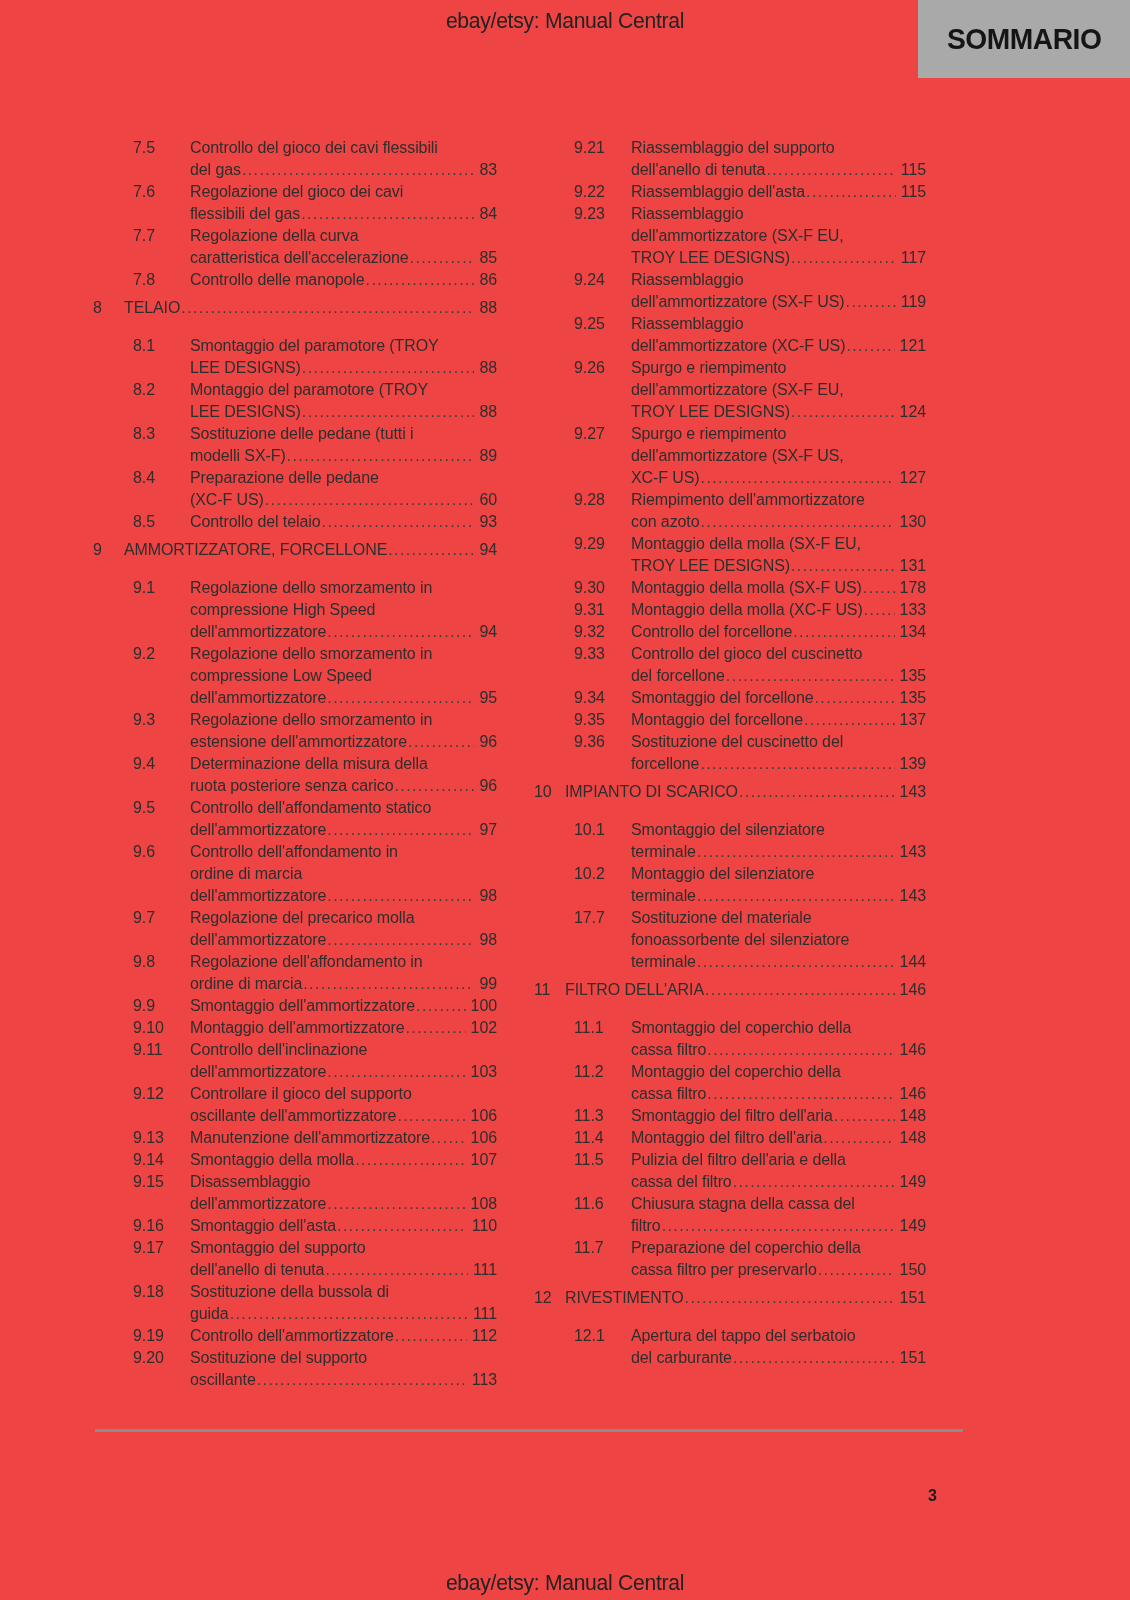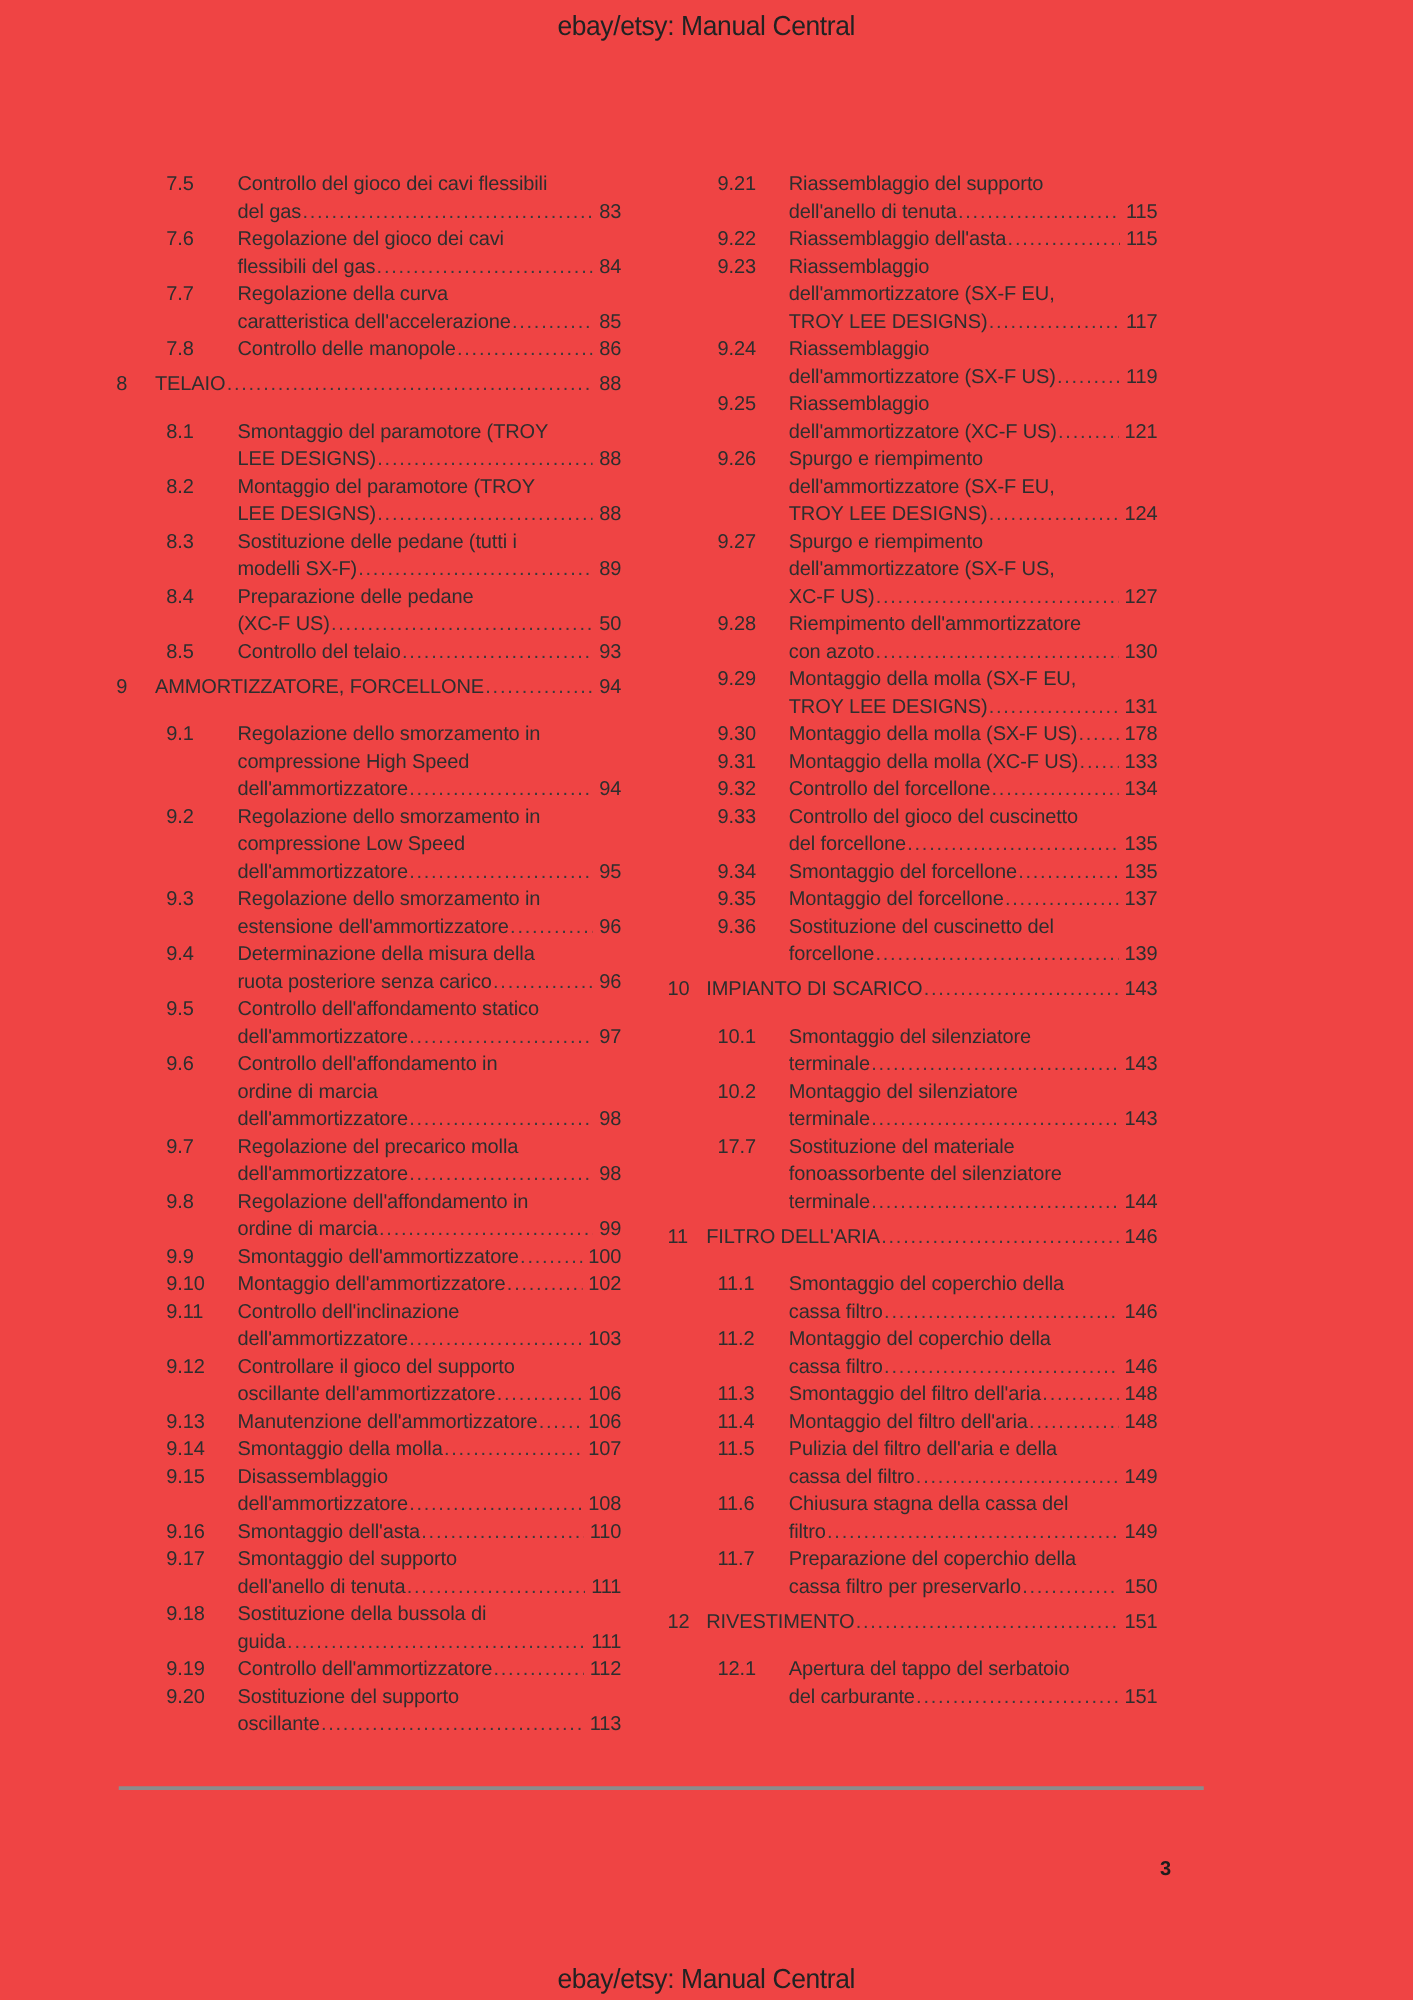--- a/index.html
+++ b/index.html
@@ -82,20 +82,23 @@
     letter-spacing: -0.3px;
     color: #222;
     transform: scaleX(0.96);
   }
 </style>
 </head>
 <body>
 
 <div class="page">
   <div class="header-title">ebay/etsy: Manual Central</div>
+  <div class="sommario-tab" style="background: rgb(169, 169, 169);">
+    <span>SOMMARIO</span>
+  </div>
   <div class="col col-left">
       <div class="entry sub">
         <span class="num">7.5</span>
         <div class="line">Controllo del gioco dei cavi flessibili</div>
         <div class="line last">
           <span class="t">del gas</span>
           <span class="dots">........................................................................................................................</span>
           <span class="pg">83</span>
         </div>
       </div>
@@ -159,21 +162,21 @@
           <span class="dots">........................................................................................................................</span>
           <span class="pg">89</span>
         </div>
       </div>
       <div class="entry sub">
         <span class="num">8.4</span>
         <div class="line">Preparazione delle pedane</div>
         <div class="line last">
           <span class="t">(XC-F US)</span>
           <span class="dots">........................................................................................................................</span>
-          <span class="pg">50</span>
+          <span class="pg">60</span>
         </div>
       </div>
       <div class="entry sub">
         <span class="num">8.5</span>
         <div class="line last">
           <span class="t">Controllo del telaio</span>
           <span class="dots">........................................................................................................................</span>
           <span class="pg">93</span>
         </div>
       </div>

